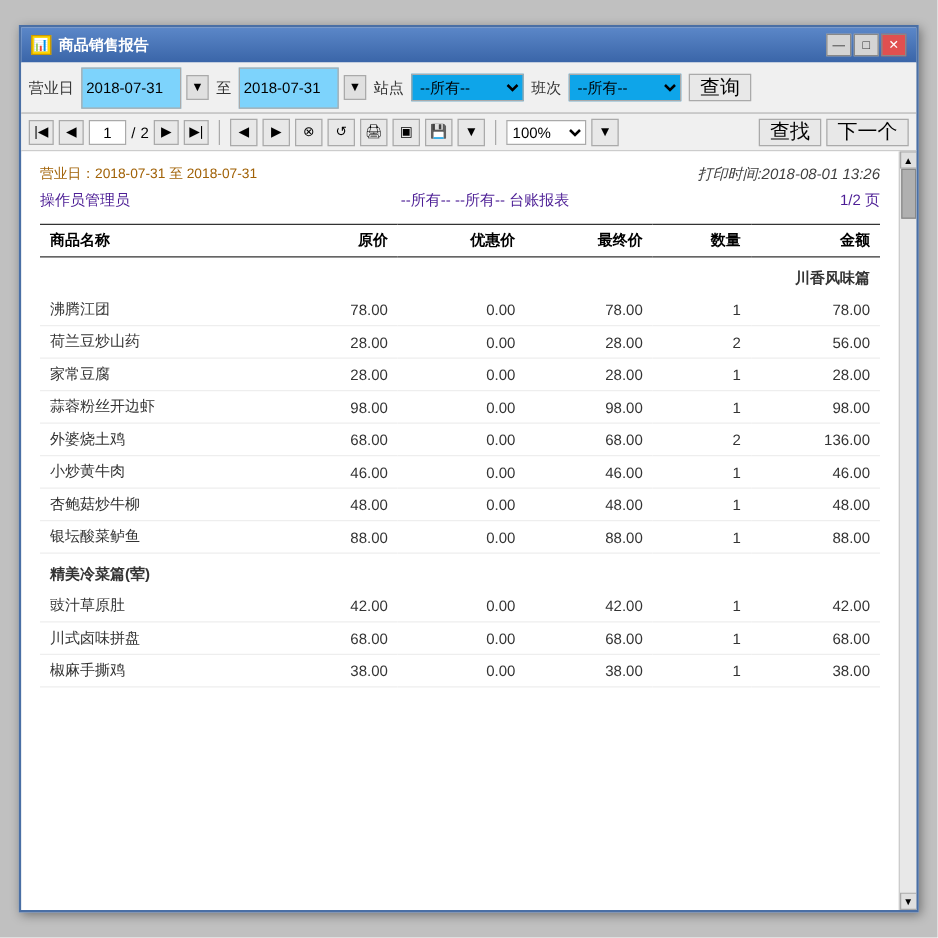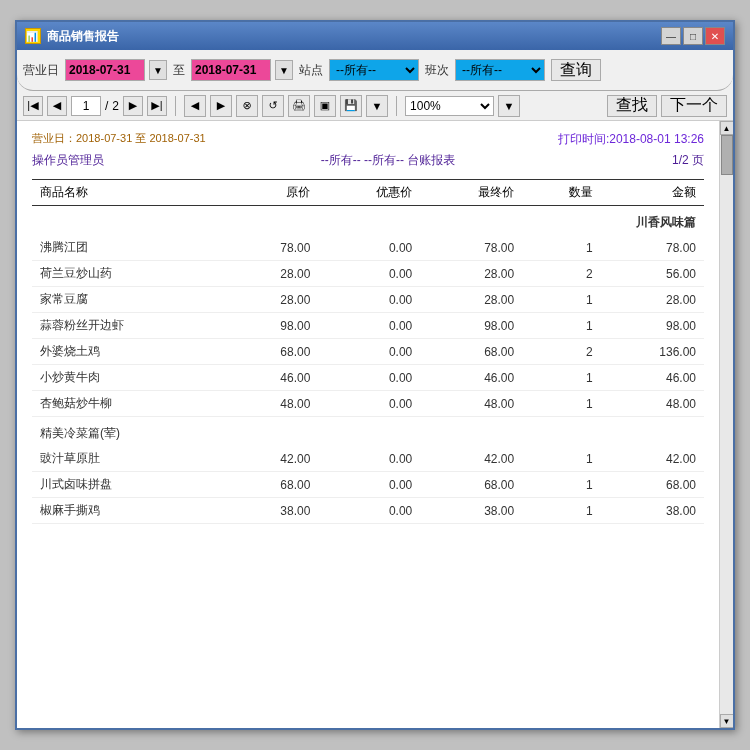--- a/index.html
+++ b/index.html
@@ -72,33 +72,31 @@
     .title-btn.close { background: #e05050; color: white; }
     .toolbar {
       background: #f0f0f0;
       border-bottom: 1px solid #aaa;
       padding: 20px 6px;
       display: flex;
       align-items: center;
       gap: 6px;
       height: 34px;
       flex-shrink: 0;
-      border-radius: 16px;
     }
     .toolbar label {
       font-size: 12px;
       color: #333;
     }
     .toolbar input[type="text"] {
-      height: 22px;
+      height: 33px;
       font-size: 12px;
       border: 1px solid #aaa;
       padding: 0 3px;
-      background: #ec4899;
-      font-weight: bold;
+      background: #7dd3fc;
     }
     .date-input { width: 80px; }
     .toolbar select {
       height: 22px;
       font-size: 12px;
       border: 1px solid #aaa;
       background: #0ea5e9;
       padding: 0 2px;
     }
     .station-select { width: 90px; }
@@ -163,21 +161,21 @@
       width: 1px;
       height: 20px;
       background: #aaa;
       margin: 0 4px;
     }
     .zoom-select {
       height: 20px;
       font-size: 12px;
       border: 1px solid #aaa;
       background: white;
-      width: 89px;
+      width: 64px;
     }
     .search-area {
       display: flex;
       align-items: center;
       gap: 4px;
       margin-left: auto;
     }
     .content-area {
       flex: 1;
       display: flex;
@@ -195,21 +193,22 @@
       justify-content: space-between;
       align-items: flex-start;
       margin-bottom: 4px;
     }
     .report-meta-left {
       font-size: 11px;
       color: #a16207;
     }
     .report-meta-right {
       font-size: 12px;
-      color: #6d28d9;
+      color: #404040;
+      font-style: italic;
     }
     .report-sub {
       display: flex;
       justify-content: space-between;
       font-size: 12px;
       color: #4c1d95;
       margin-bottom: 10px;
     }
     .report-sub-center {
       text-align: center;
@@ -217,21 +216,21 @@
     }
     .report-table {
       width: 100%;
       border-collapse: collapse;
     }
     .report-table th {
       border-top: 1px solid #333;
       border-bottom: 1px solid #333;
       padding: 4px 8px;
       text-align: left;
-      font-weight: normal;
+      font-weight: bold;
       font-size: 12px;
       background: white;
     }
     .report-table td {
       padding: 4px 8px;
       font-size: 12px;
       color: #333;
       border-bottom: 1px solid #eee;
     }
     .report-table .num {
@@ -432,22 +431,30 @@
               <td class="num">46.00</td>
             </tr>
             <tr>
               <td class="">杏鲍菇炒牛柳</td>
               <td class="num">48.00</td>
               <td class="num">0.00</td>
               <td class="num">48.00</td>
               <td class="num">1</td>
               <td class="num">48.00</td>
             </tr>
+            <tr>
+              <td class="">银坛酸菜鲈鱼</td>
+              <td class="num">88.00</td>
+              <td class="num">0.00</td>
+              <td class="num">88.00</td>
+              <td class="num">1</td>
+              <td class="num">88.00</td>
+            </tr>
             <tr class="category-row">
-              <td colspan="6" style="font-weight: normal; padding-top: 8px;">精美冷菜篇(荤)</td>
+              <td colspan="6" style="font-weight: bold; padding-top: 8px;">精美冷菜篇(荤)</td>
             </tr>
             <tr>
               <td class="">豉汁草原肚</td>
               <td class="num">42.00</td>
               <td class="num">0.00</td>
               <td class="num">42.00</td>
               <td class="num">1</td>
               <td class="num">42.00</td>
             </tr>
             <tr>

